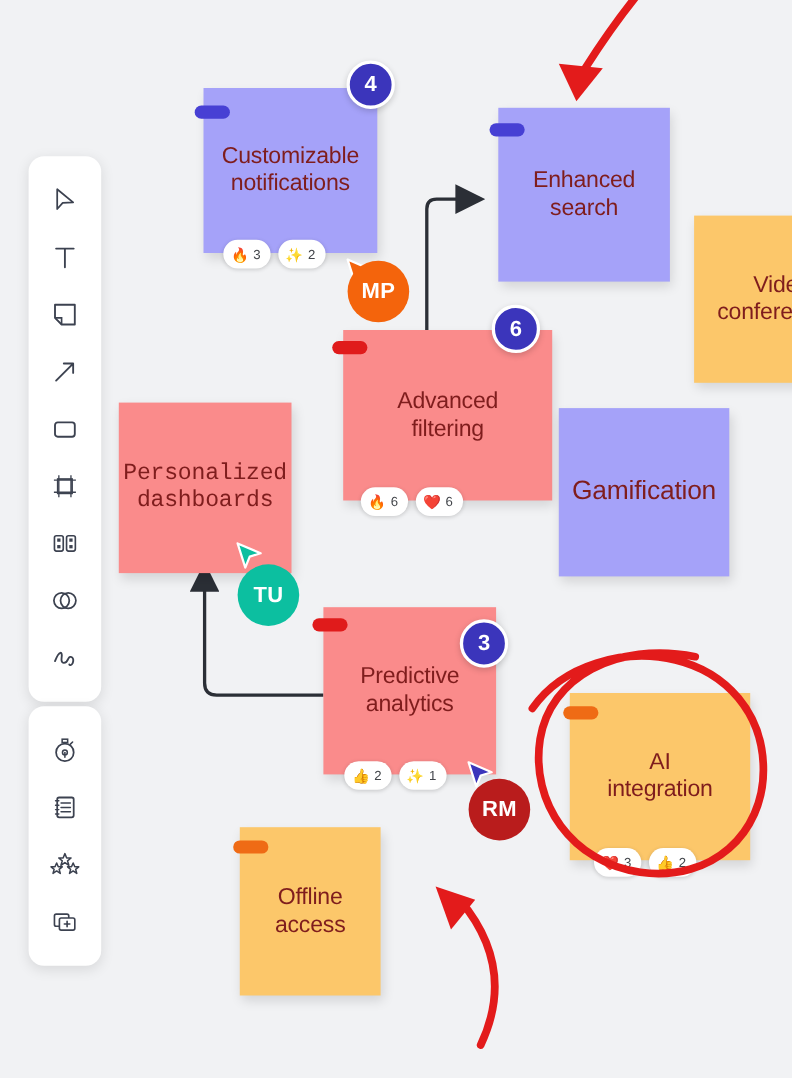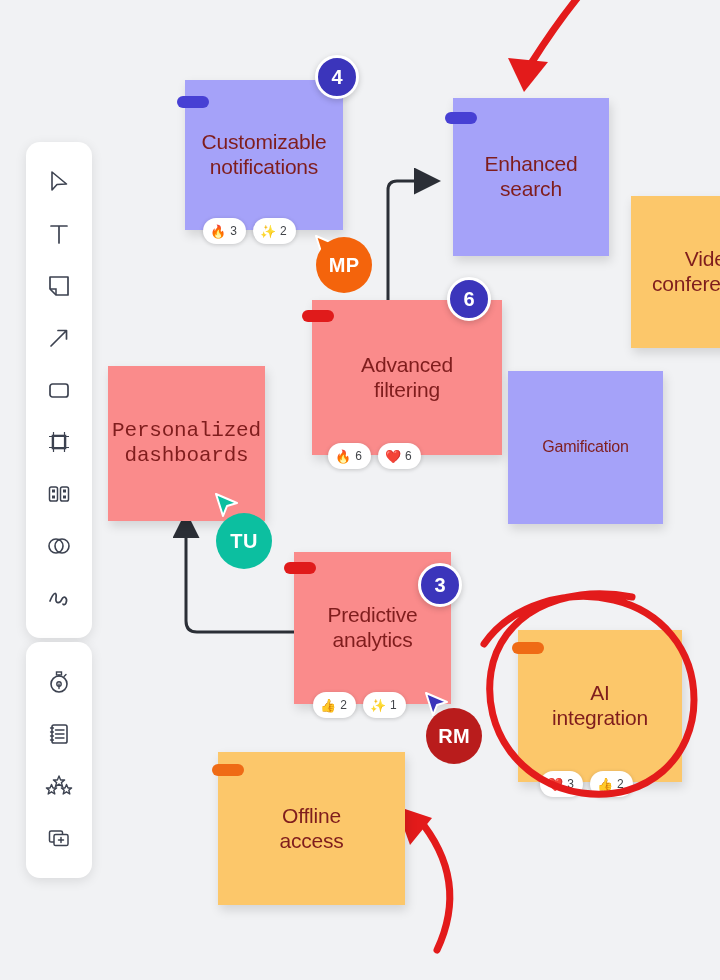--- a/index.html
+++ b/index.html
@@ -281,21 +281,21 @@
       <span>6</span>
     </div>
   </div>
 
   <div class="note pink" style="left:108px; top:366px; width:157px; height:155px;font-family:Liberation Mono, monospace;">
     <div class="note-text">Personalized
 dashboards</div>
   </div>
 
   <div class="note purple" style="left:508px; top:371px; width:155px; height:153px;">
-    <div class="note-text" style="font-size:16px;">Gamification</div>
+    <div class="note-text" style="font-size:24px;">Gamification</div>
   </div>
 
   <div class="note pink" style="left:294px; top:552px; width:157px; height:152px;">
     <div class="pin red" style="left:-10px; top:10px;"></div>
     <div class="note-text">Predictive
 analytics</div>
   </div>
   <div class="count-badge" style="left:418px; top:563px;">3</div>
   <div class="reactions" style="left:313px; top:692px;">
     <div class="reaction">
@@ -317,21 +317,21 @@
     <div class="reaction">
       <span class="emo">❤️</span>
       <span>3</span>
     </div>
     <div class="reaction">
       <span class="emo">👍</span>
       <span>2</span>
     </div>
   </div>
 
-  <div class="note orange" style="left:218px; top:752px; width:187px; height:153px;">
+  <div class="note orange" style="left:218px; top:752px; width:128px; height:153px;">
     <div class="pin orange" style="left:-6px; top:12px;"></div>
     <div class="note-text">Offline
 access</div>
   </div>
 
   <svg class="layer">
     <g>
       <path d="M632,597 C560,583 500,616 491,672 C482,730 520,784 582,793 C648,802 694,757 694,700
                C694,648 660,611 614,600 C568,589 512,604 484,644" fill="none" stroke="#e31b1b" stroke-width="7" stroke-linecap="round"></path>
     </g>

